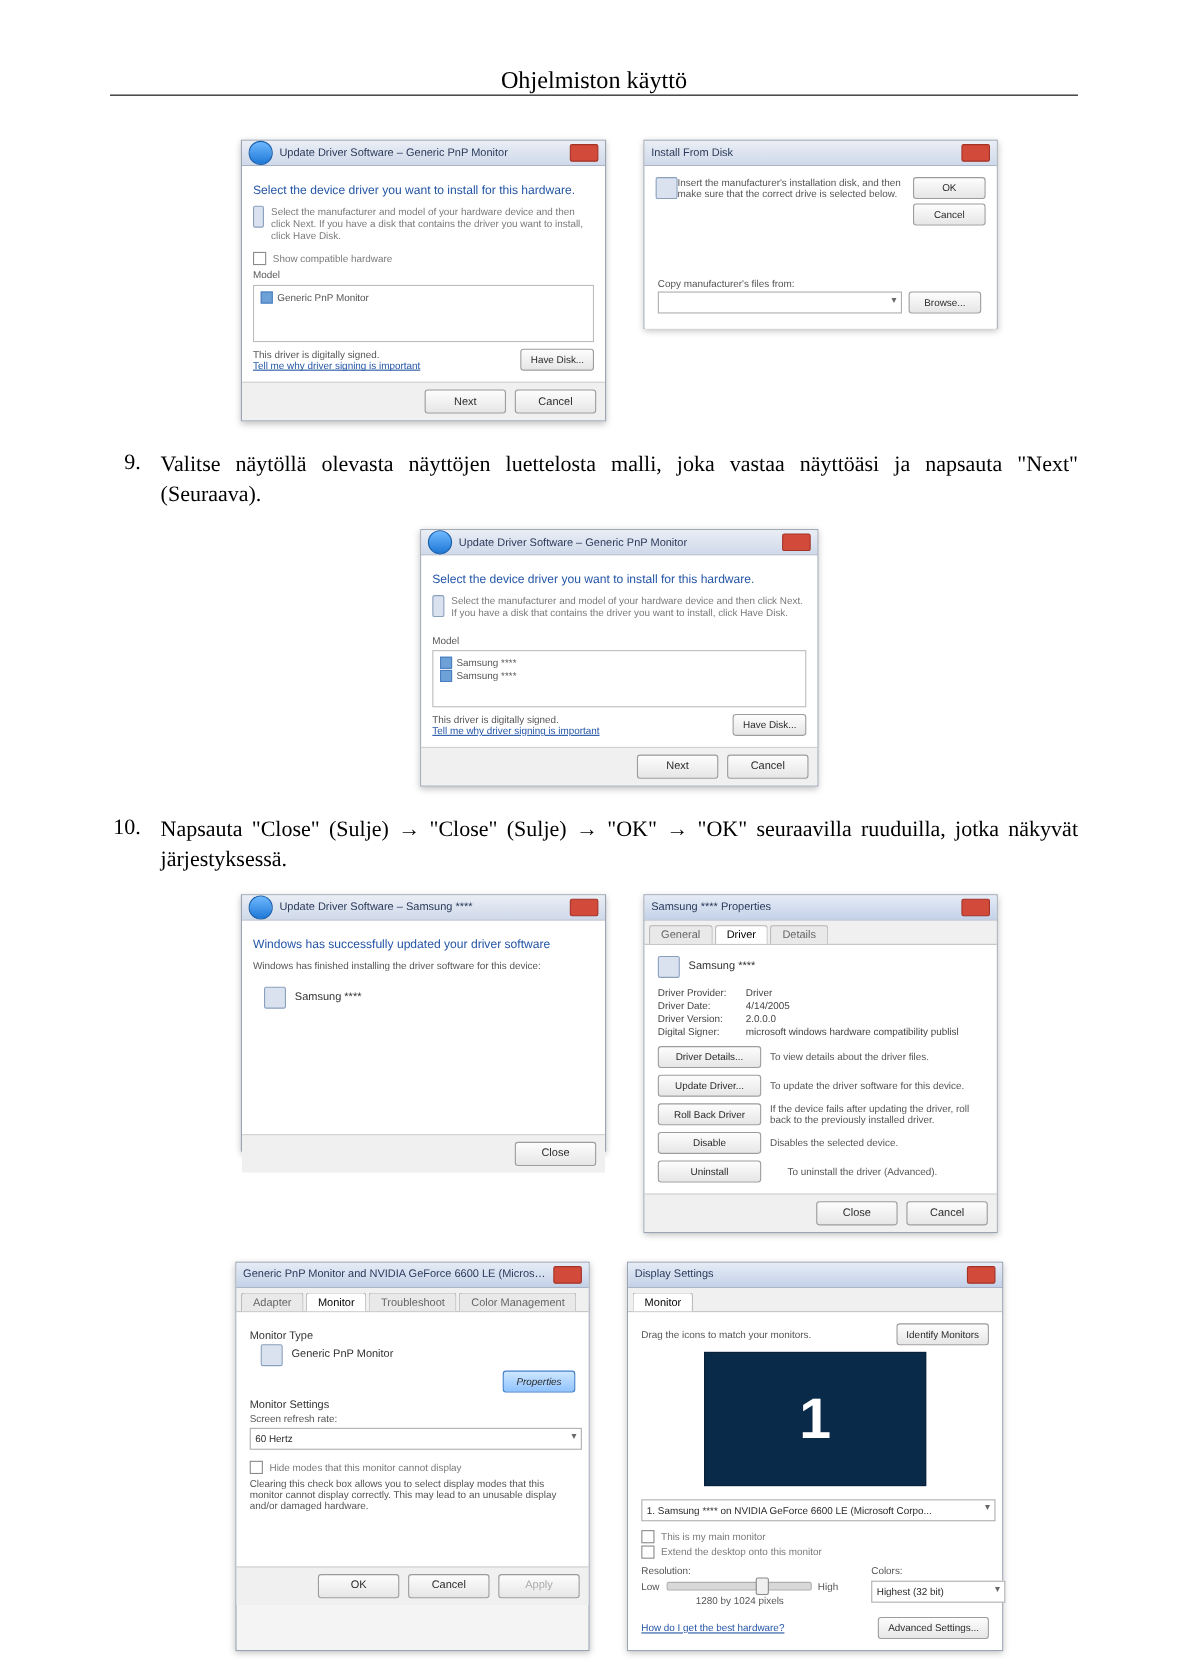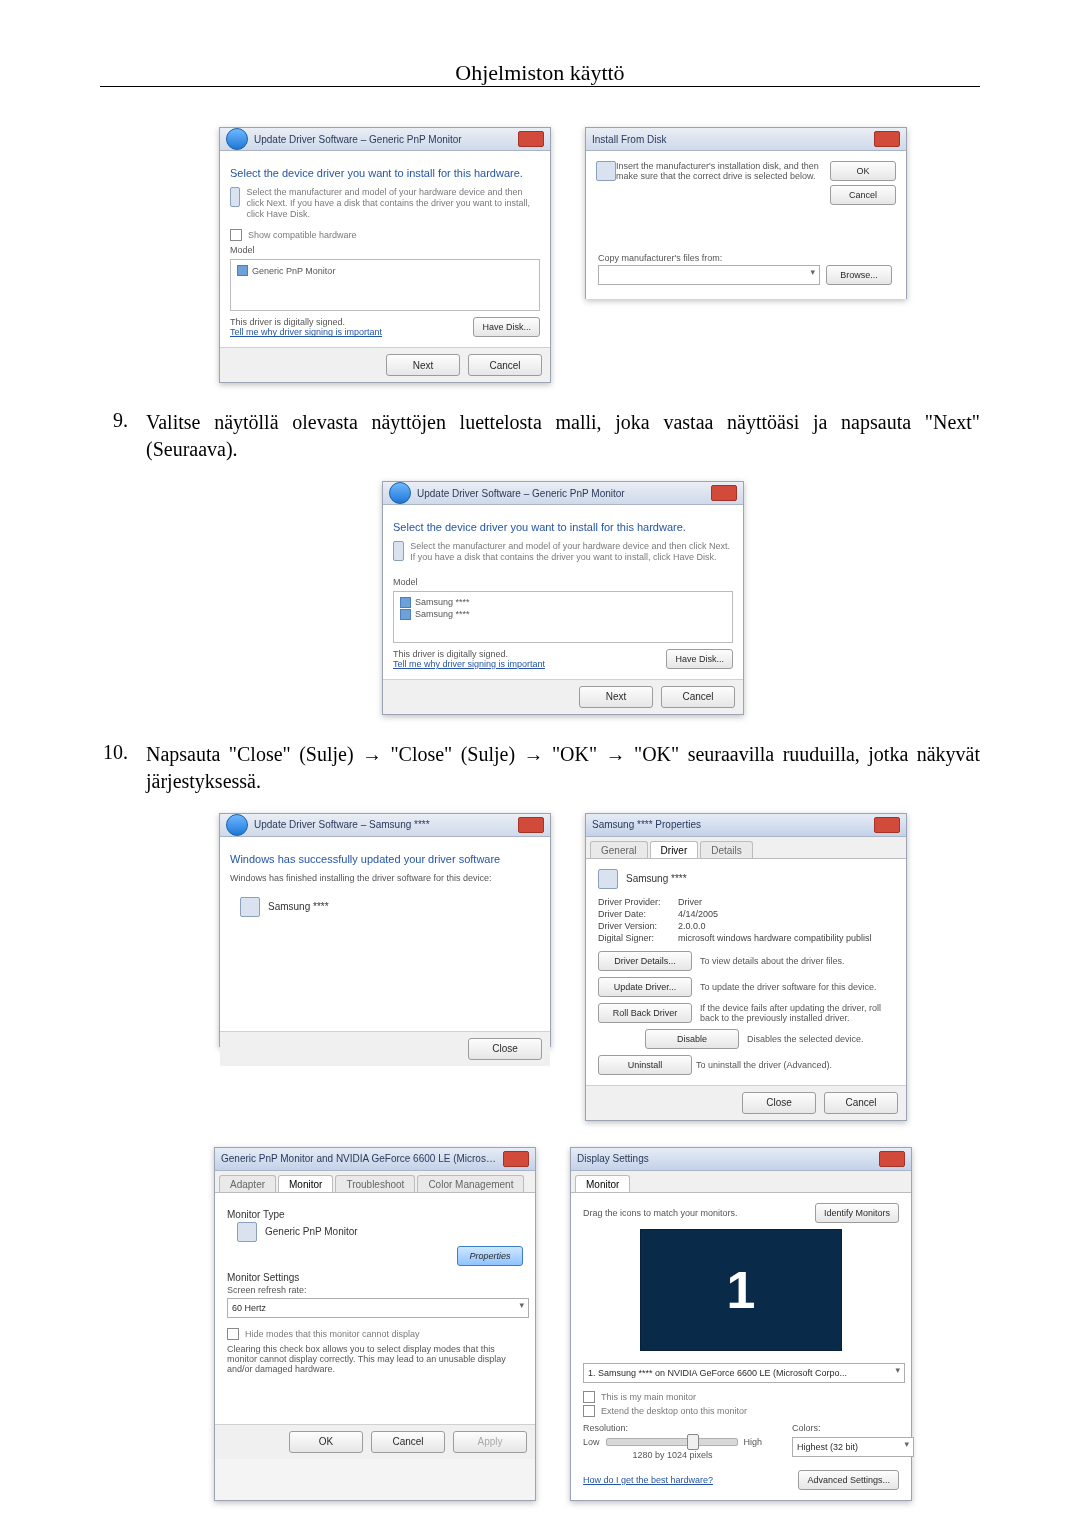--- a/index.html
+++ b/index.html
@@ -347,24 +347,24 @@
         </div>
         <div style="display:flex;gap:8px;align-items:center;margin-top:6px;">
           <div class="winbtn small" style="min-width:76px;">Update Driver...</div>
           <div class="label9">To update the driver software for this device.</div>
         </div>
         <div style="display:flex;gap:8px;align-items:center;margin-top:6px;">
           <div class="winbtn small" style="min-width:76px;">Roll Back Driver</div>
           <div class="label9">If the device fails after updating the driver, roll back to the previously installed driver.</div>
         </div>
         <div style="display:flex;gap:8px;align-items:center;margin-top:6px;">
-          <div class="winbtn small" style="min-width:76px;margin-left:47px;">Disable</div>
+          <div class="winbtn small" style="min-width:76px;">Disable</div>
           <div class="label9">Disables the selected device.</div>
         </div>
-        <div style="display:flex;gap:4px;align-items:center;margin-top:6px;">
+        <div style="display:flex;gap:24px;align-items:center;margin-top:6px;">
           <div class="winbtn small" style="min-width:76px;">Uninstall</div>
           <div class="label9">To uninstall the driver (Advanced).</div>
         </div>
       </div>
       <div class="btnrow">
         <div class="winbtn">Close</div>
         <div class="winbtn">Cancel</div>
       </div>
     </div>
   </div>

